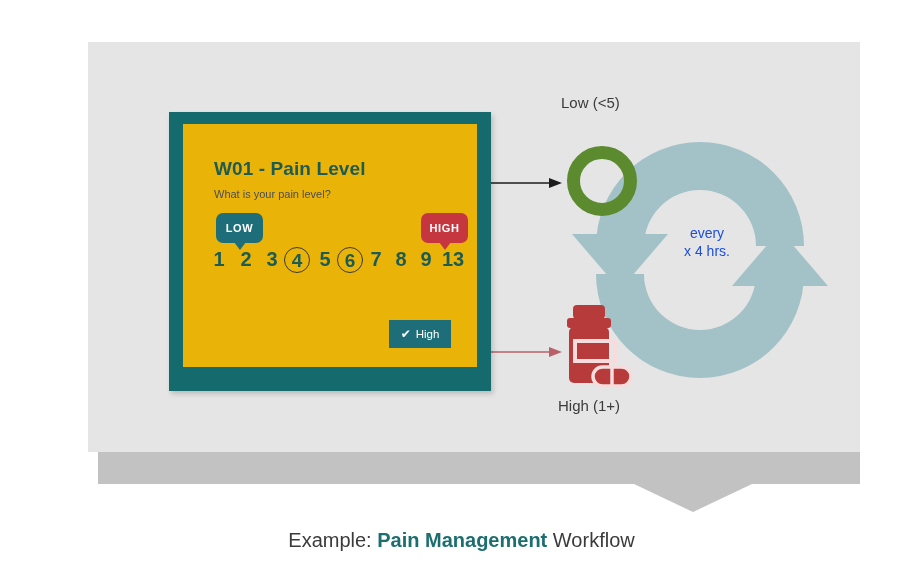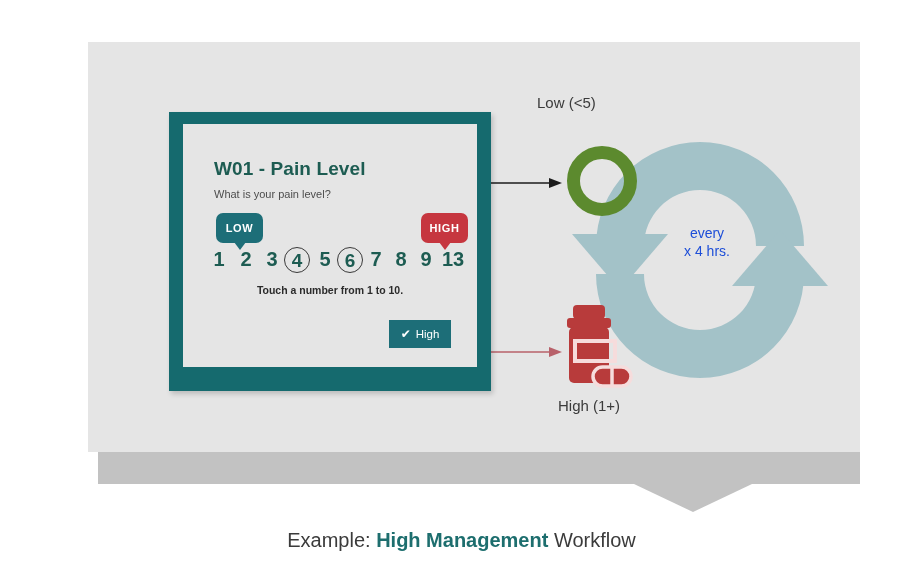--- a/index.html
+++ b/index.html
@@ -52,21 +52,21 @@
     height: 279px;
     background: #156a6e;
     box-shadow: 2px 3px 5px rgba(0,0,0,0.18);
   }
   #device-screen {
     position: absolute;
     left: 14px;
     top: 12px;
     width: 294px;
     height: 243px;
-    background: #e5e5e5;
+    background: #eab308;
   }
 
   .card-title {
     position: absolute;
     left: 31px;
     top: 34px;
     font-size: 19px;
     font-weight: bold;
     color: #1d5c52;
     letter-spacing: .1px;
@@ -188,21 +188,21 @@
     top: 146px;
     width: 70px;
     height: 70px;
     border: 13px solid #5c8a2e;
     border-radius: 50%;
     box-sizing: border-box;
     background: transparent;
   }
   #label-low {
     position: absolute;
-    left: 537px;
+    left: 561px;
     top: 94px;
     font-size: 15px;
     color: #3b3b3b;
     white-space: nowrap;
   }
   #label-high {
     position: absolute;
     left: 558px;
     top: 397px;
     font-size: 15px;
@@ -319,25 +319,24 @@
         <div class="num" style="left: 53px;">3</div>
         <div class="num marked" style="left: 76px; top: -1px;">4</div>
         <div class="num" style="left: 106px;">5</div>
         <div class="num marked" style="left: 129px; top: -1px;">6</div>
         <div class="num" style="left: 157px;">7</div>
         <div class="num" style="left: 182px;">8</div>
         <div class="num" style="left: 207px;">9</div>
         <div class="num" style="left: 230px; width: 30px;">13</div>
       </div>
 
-    <div id="touch-hint">Touch a number from 1 to 10.</div>
 
     <div id="done-btn">
       <span id="done-check">✔</span>
       <span>High</span>
     </div>
 
   </div>
 </div>
 
 <div id="caption">
-  <span>Example: </span><span id="caption-strong">High Management</span><span> Workflow</span>
+  <span>Example: </span><span id="caption-strong">Pain Management</span><span> Workflow</span>
 </div>
 
 </body></html>

